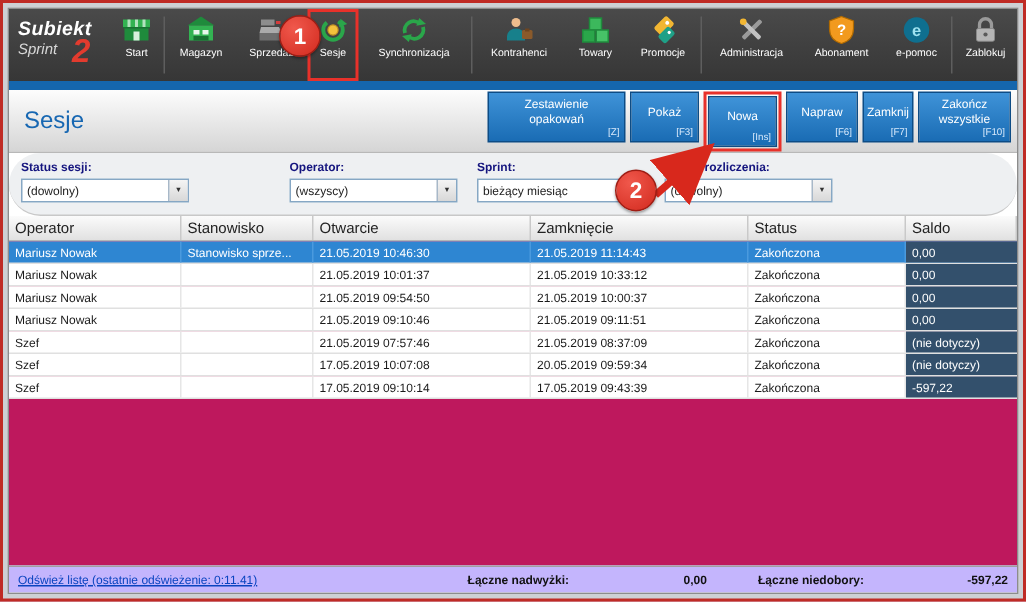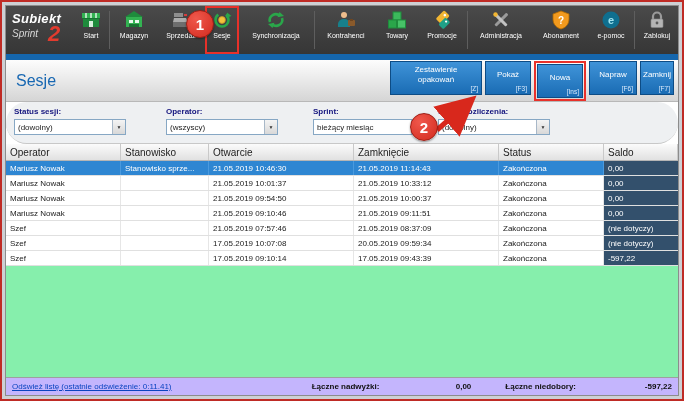--- a/index.html
+++ b/index.html
@@ -55,21 +55,21 @@
     background: linear-gradient(#f4f4f4, #d8d8d8); border-left: 1px solid #a8b8c8;
     display: flex; align-items: center; justify-content: center; font-size: 5px; color: #333; }
 
   
   .gridhead { flex: 0 0 17px; display: grid;
     grid-template-columns: 115px 88px 145px 145px 105px 1fr;
     background: linear-gradient(#fbfbfb, #e1e1e1); border-bottom: 1px solid #b5b5b5;
     font-size: 10px; color: #222; }
   .gridhead .hcell { padding: 2px 4px; border-right: 1px solid #c9c9c9;
     display: flex; align-items: center; white-space: nowrap; overflow: hidden; }
-  .gridbody { flex: 1; background: #86efac; display: flex; flex-direction: column; }
+  .gridbody { flex: 1; background: #be185d; display: flex; flex-direction: column; }
   .grow { display: grid; grid-template-columns: 115px 88px 145px 145px 105px 1fr;
     flex: 0 0 15px; font-size: 8px; color: #1a1a1a;
     border-bottom: 1px solid #e0e0e0; background: #fff; cursor: pointer; }
   .grow .cell { padding: 1px 4px; border-right: 1px solid #e6e6e6;
     display: flex; align-items: center; white-space: nowrap; overflow: hidden; }
   .grow .cell.saldo { background: #33506c; color: #fff; border-right: none; }
   .grow.selected { background: #2e86d2; color: #fff; }
   .grow.selected .cell { border-right-color: #4a9ade; }
 
   
@@ -272,32 +272,38 @@
               <span>Napraw</span>
               <span class="key">[F6]</span>
             </div>
           </div>
           <div class="hbtn-wrap">
             <div class="hbtn" style="width: 34px; justify-content: center;">
               <span>Zamknij</span>
               <span class="key">[F7]</span>
             </div>
           </div>
+          <div class="hbtn-wrap">
+            <div class="hbtn" style="width: 62px;">
+              <span>Zakończ wszystkie</span>
+              <span class="key">[F10]</span>
+            </div>
+          </div>
         </div>
     </div>
 
     <div class="filters">
         <div class="fgroup" style="width: 152px;">
           <span class="flabel">Status sesji:</span>
           <div class="select">
             <span>(dowolny)</span>
             <span class="arr">▼</span>
           </div>
         </div>
-        <div class="fgroup" style="width: 147px;">
+        <div class="fgroup" style="width: 125px; margin-left: 27px;">
           <span class="flabel">Operator:</span>
           <div class="select">
             <span>(wszyscy)</span>
             <span class="arr">▼</span>
           </div>
         </div>
         <div class="fgroup" style="width: 125px;">
           <span class="flabel">Sprint:</span>
           <div class="select">
             <span>bieżący miesiąc</span>

